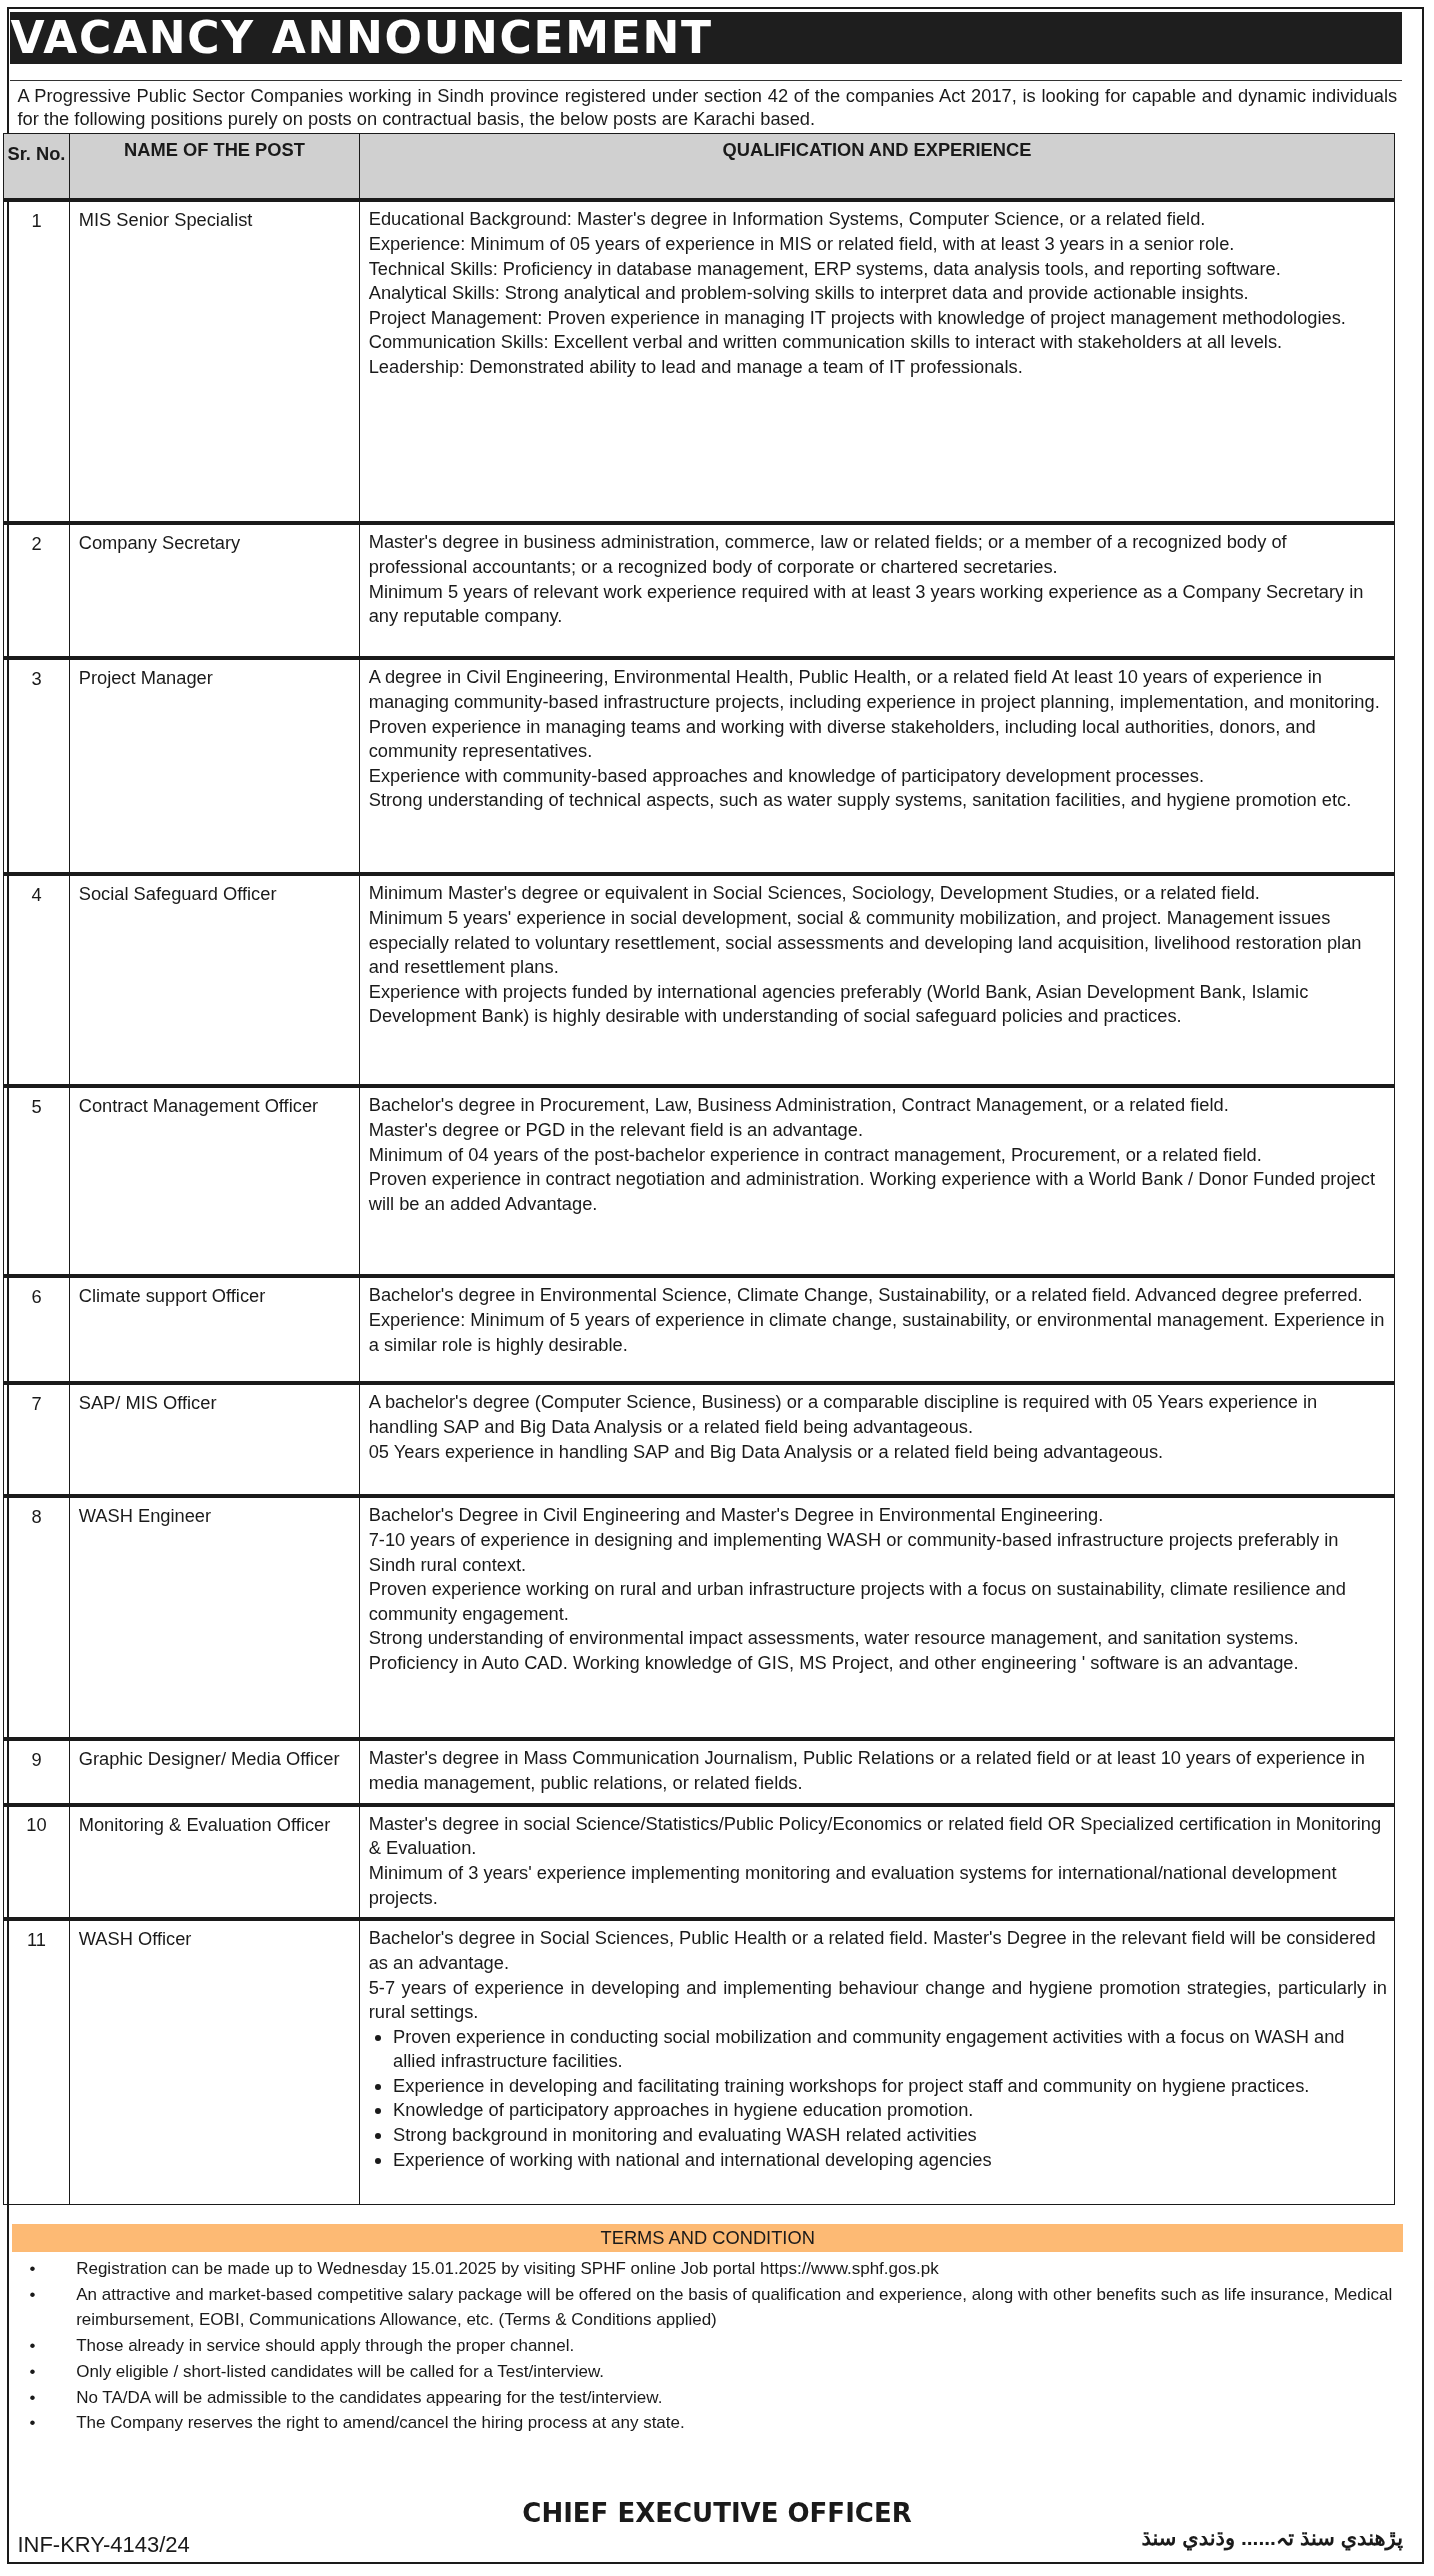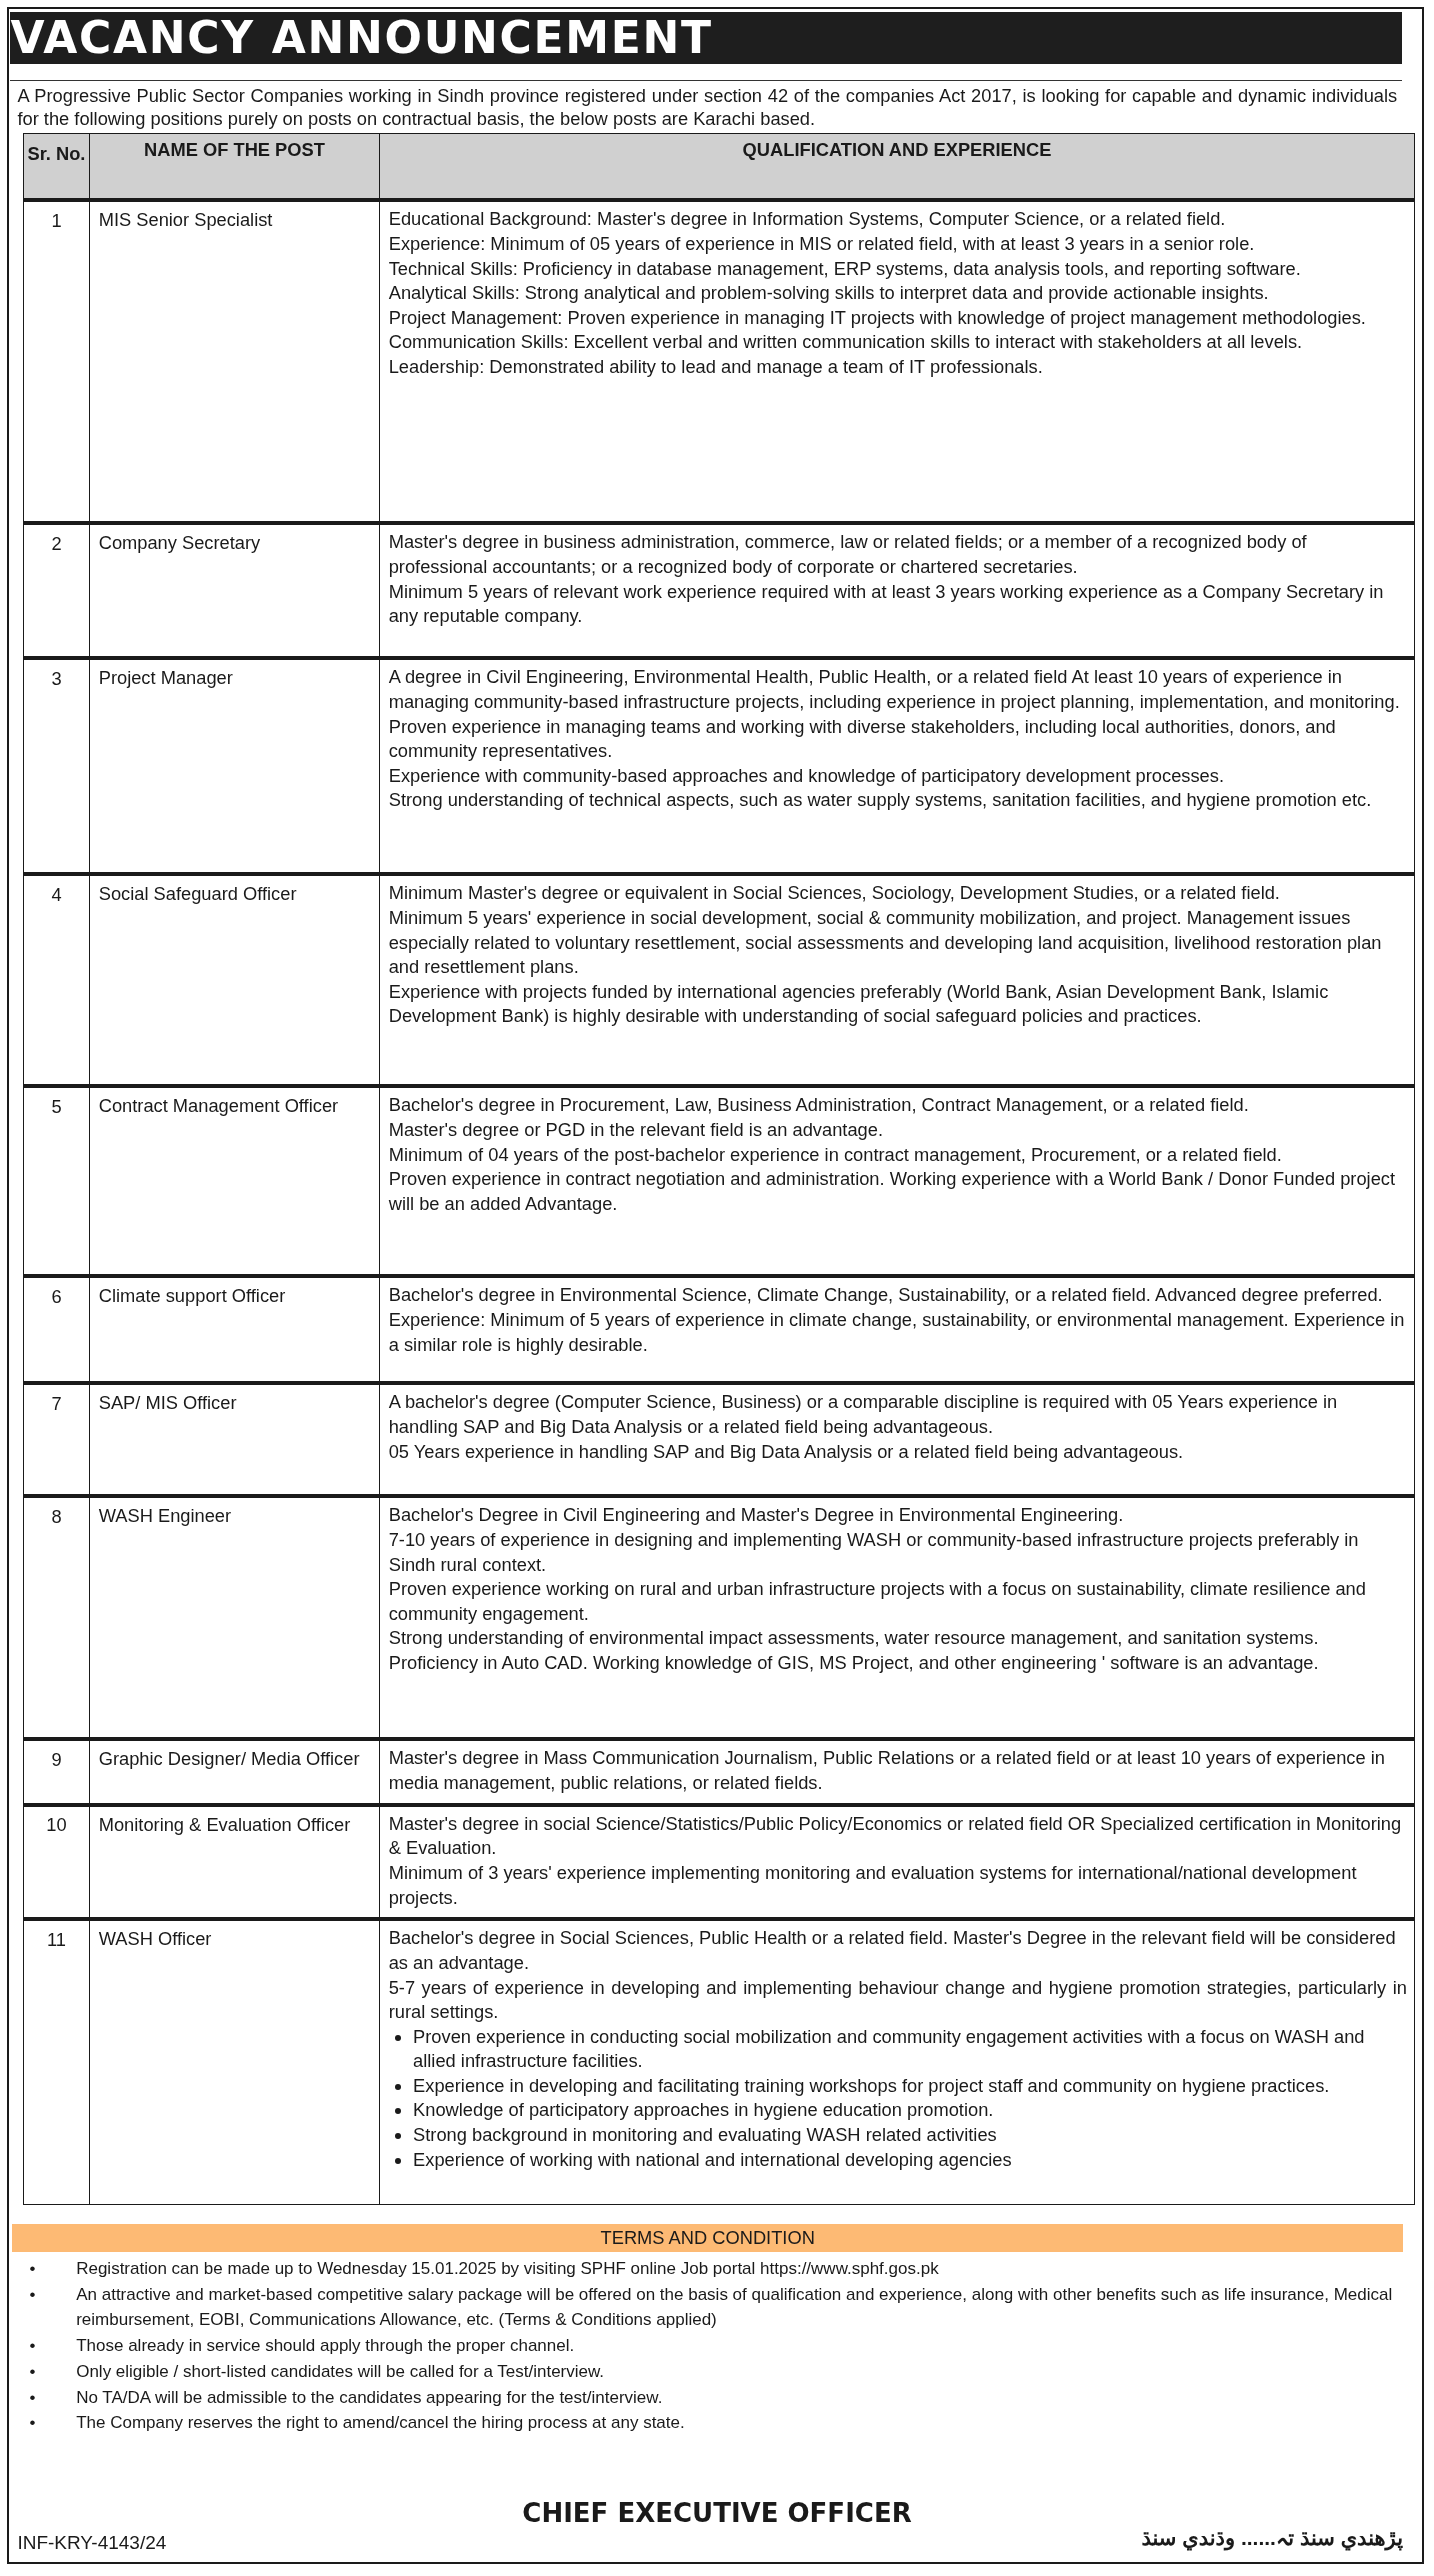--- a/index.html
+++ b/index.html
@@ -8,42 +8,42 @@
   .frame { position:absolute; left:7px; top:7px; width:1417px; height:2557px;
            border:2.6px solid #1a1a1a; box-sizing:border-box; }
   .title-bar { position:absolute; left:10.4px; top:12.2px; width:1392px; height:52px;
                background:#1e1e1e; color:#fff; text-align:left;
                font-family:"DejaVu Sans", sans-serif; font-weight:bold;
                font-size:44px; line-height:52px; letter-spacing:1.7px;
                transform:scaleX(1); }
   .intro { position:absolute; left:10.4px; top:80px; width:1392px; height:54px;
            border-top:1.7px solid #333; box-sizing:border-box;
            font-size:18.3px; line-height:23.5px; text-align:justify; padding:2.6px 5.2px 0 7px; }
-  table.posts { position:absolute; left:23px; top:133px; width:1392px;
+  table.posts { position:absolute; left:3px; top:133px; width:1392px;
                 border-collapse:collapse; table-layout:fixed; }
   table.posts th, table.posts td { border:1.7px solid #1a1a1a; vertical-align:top; }
   table.posts thead th { background:#d0d0d0; font-weight:bold; font-size:18.3px;
                          height:59px; padding:5.2px 3.5px 0; }
   table.posts tbody tr { border-top:4.4px solid #1a1a1a; }
   td.sr { text-align:center; font-size:18.3px; padding:7.8px 0 0; }
   td.post { font-size:18.3px; line-height:24.4px; padding:6.1px 7px 0 8.7px; }
   td.qual { font-size:18.3px; line-height:24.6px; padding:5.2px 7px 7px 8.7px; }
   td.qual p { margin:0; }
   td.qual ul { margin:0; padding-left:24.4px; }
   td.qual li { margin:0; }
   .terms-head { position:absolute; left:12.2px; top:2224px; width:1391px; height:28px;
                 background:#fdba74; text-align:center; font-weight:normal;
                 font-size:18.3px; line-height:28px; }
   ul.terms { position:absolute; left:12.2px; top:2256px; width:1391px; margin:0;
              padding:0; list-style:none; font-size:17px; line-height:25px; }
   ul.terms li { position:relative; padding-left:64px; margin-bottom:0.9px; }
   ul.terms li::before { content:"\2022"; position:absolute; left:17.4px; top:0; }
   .ceo { position:absolute; left:0; width:1434px; top:2498px; text-align:center;
          font-family:"DejaVu Sans", sans-serif; font-weight:bold; font-size:26px; }
-  .ref { position:absolute; left:17.4px; top:2532px; font-size:19px; }
+  .ref { position:absolute; left:17.4px; top:2532px; font-size:22px; }
   .slogan { position:absolute; right:31px; top:2526px; font-size:21px; font-weight:bold; direction:rtl; }
 </style>
 </head>
 <body>
 
 <div class="frame"></div>
 
 <div class="title-bar">VACANCY ANNOUNCEMENT</div>
 
 <div class="intro">A Progressive Public Sector Companies working in Sindh province registered under section 42 of the companies Act 2017, is looking for capable and dynamic individuals for the following positions purely on posts on contractual basis, the below posts are  Karachi based.</div>

